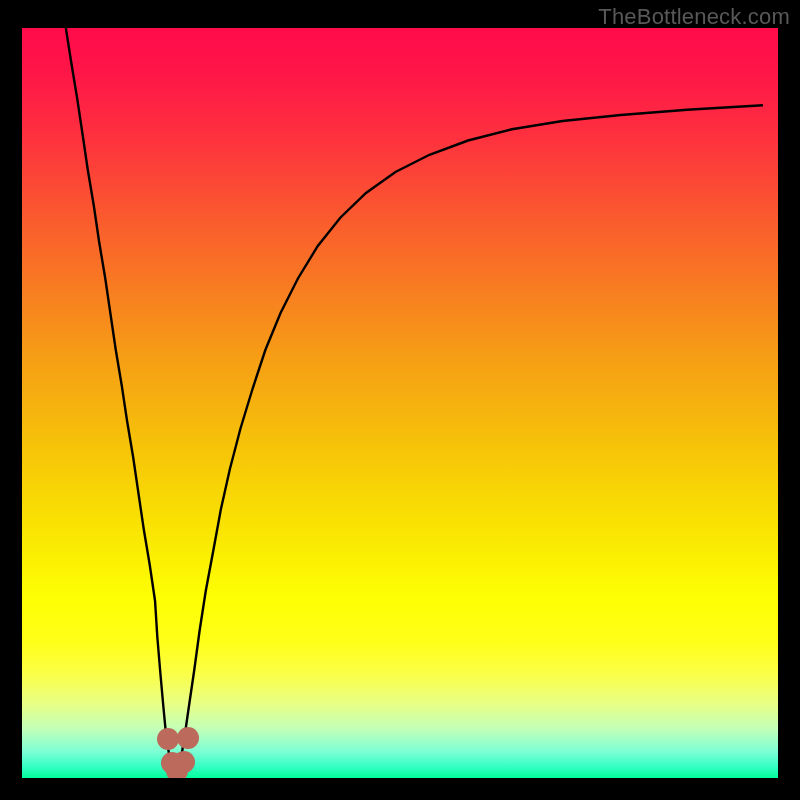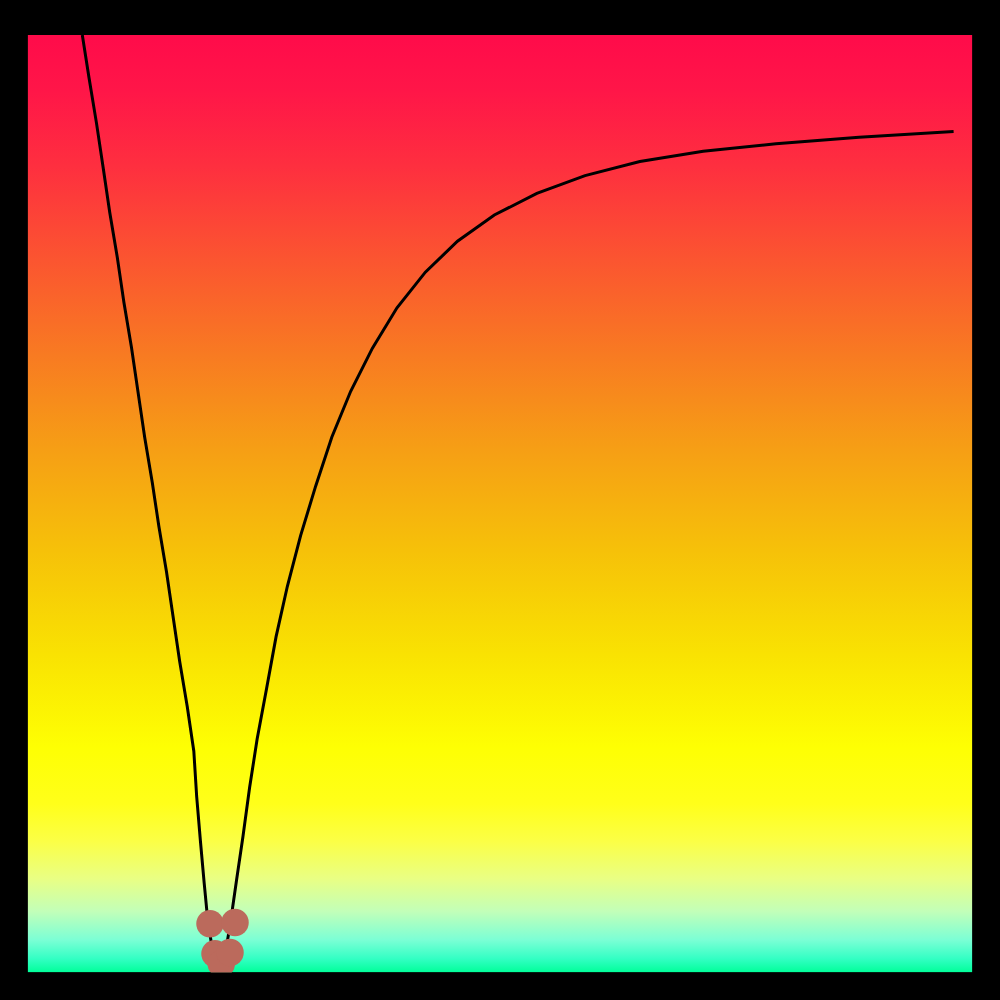--- a/index.html
+++ b/index.html
@@ -75,13 +75,14 @@
     </svg>
     <svg id="curve-svg" class="curve" width="756" height="750">
       <path id="curve-path" fill="none" stroke-width="2.4" d="M43.85 0.00 L49.14 33.75 L55.19 70.50 L60.48 105.75 L65.77 141.75 L71.82 177.75 L77.11 213.75 L83.16 249.75 L88.45 285.75 L93.74 321.75 L99.79 357.75 L105.08 393.00 L111.13 429.00 L116.42 465.00 L121.72 501.00 L127.76 537.00 L133.06 573.00 L135.32 609.00 L138.35 645.00 L141.37 678.75 L144.40 710.25 L148.18 732.75 L151.20 744.00 L154.98 744.00 L158.76 732.00 L162.54 708.75 L167.08 677.25 L172.37 641.25 L177.66 602.25 L183.71 563.25 L191.27 522.75 L198.83 481.50 L207.90 441.00 L218.48 400.50 L230.58 360.75 L243.43 321.75 L258.55 285.00 L275.94 250.50 L295.60 218.25 L318.28 189.75 L343.98 165.00 L373.46 144.00 L407.48 126.75 L446.04 112.50 L489.89 101.25 L540.54 93.00 L598.75 87.00 L665.28 81.75 L740.88 77.25" stroke="#000000"></path>
     </svg>
   <div class="marker" style="left: 134.908px; top: 700px; width: 22px; height: 22px; background: rgb(187, 106, 92);"></div>
       <div class="marker" style="left: 138.688px; top: 724px; width: 22px; height: 22px; background: rgb(187, 106, 92);"></div>
       <div class="marker" style="left: 143.98px; top: 732.25px; width: 22px; height: 22px; background: rgb(187, 106, 92);"></div>
       <div class="marker" style="left: 150.784px; top: 723.25px; width: 22px; height: 22px; background: rgb(187, 106, 92);"></div>
       <div class="marker" style="left: 155.32px; top: 699.25px; width: 22px; height: 22px; background: rgb(187, 106, 92);"></div>
     </div>
+  <div class="watermark">TheBottleneck.com</div>
 </div>
 
 </body></html>

